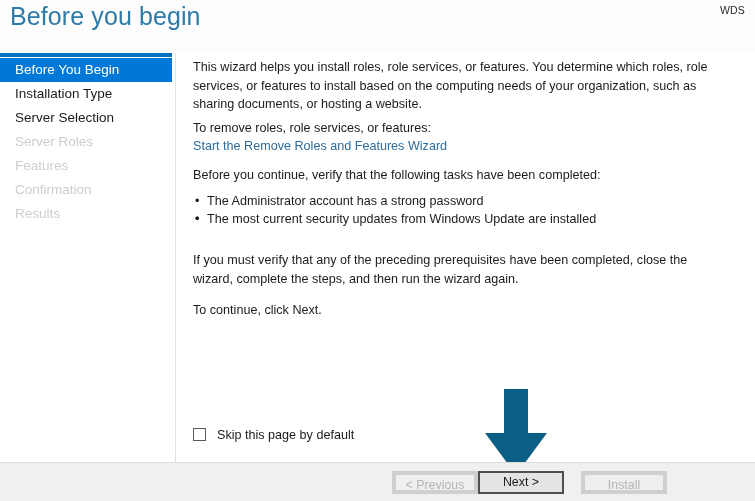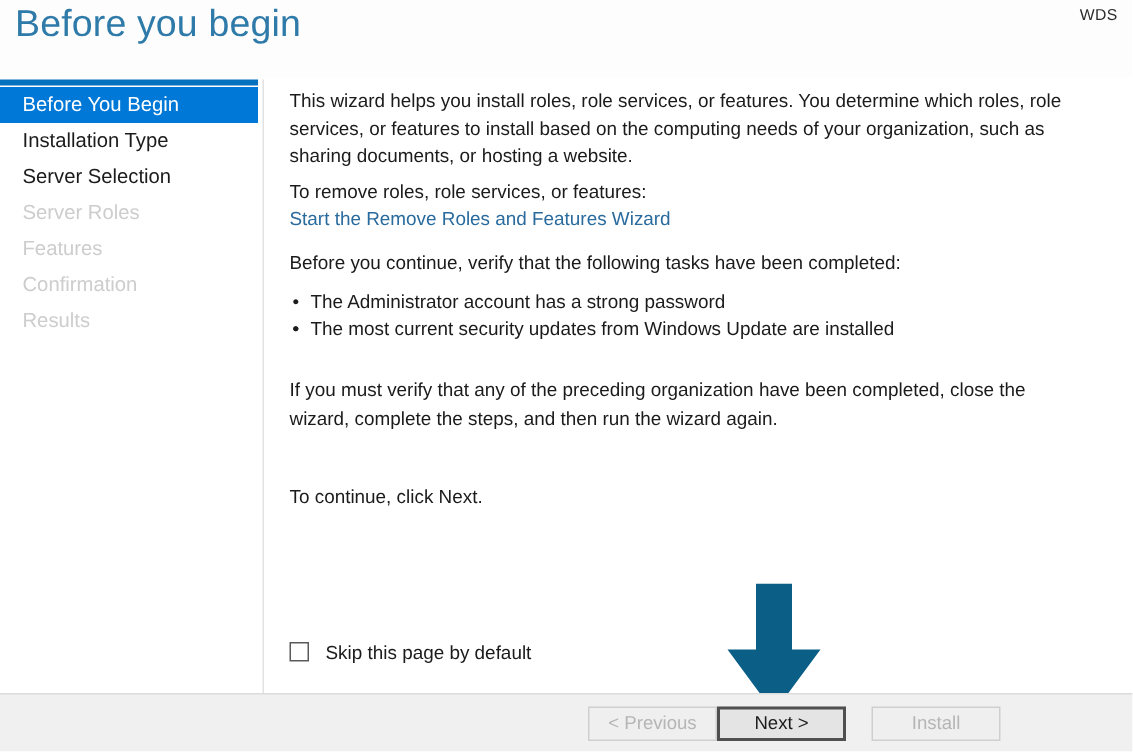--- a/index.html
+++ b/index.html
@@ -134,21 +134,21 @@
     position: relative;
   }
   #bullets li .bullet-dot {
     position: absolute;
     left: 2px; top: 0;
     font-size: 12.6px;
     line-height: 18.4px;
     color: #1b1b1b;
   }
   #para-prereq { left: 16px; top: 198px; width: 530px; }
-  #para-continue { left: 16px; top: 248px; width: 545px; margin-top: 21px; }
+  #para-continue { left: 16px; top: 248px; width: 545px; }
 
   
   #skip-row {
     position: absolute;
     left: 193px; top: 428px;
     display: flex;
     align-items: flex-start;
     cursor: pointer;
   }
   #skip-checkbox {
@@ -183,21 +183,21 @@
     box-sizing: border-box;
   }
   .wiz-btn {
     position: absolute;
     top: 8px;
     width: 86px; height: 23px;
     line-height: 21px;
     text-align: center;
     font-size: 12.4px;
     background: #e4e4e4;
-    border: 1px solid #14532d;
+    border: 4px solid #14532d;
     color: #1b1b1b;
     box-sizing: border-box;
     cursor: pointer;
     white-space: nowrap;
   }
   .wiz-btn.disabled {
     color: #b5b5b5;
     border-color: #cfcfcf;
     background: #efefef;
     cursor: default;
@@ -241,21 +241,21 @@
   <a id="link-remove-wizard" href="#">Start the Remove Roles and Features Wizard</a>
 
   <div class="para" id="para-verify-label">Before you continue, verify that the following tasks have been completed:</div>
 
   <ul id="bullets">
     <li><span class="bullet-dot">•</span><span>The Administrator account has a strong password</span></li>
     <li><span class="bullet-dot">•</span></li>
     <li><span class="bullet-dot">•</span><span>The most current security updates from Windows Update are installed</span></li>
   </ul>
 
-  <div class="para" id="para-prereq">If you must verify that any of the preceding organization have been completed, close the wizard, complete the steps, and then run the wizard again.</div>
+  <div class="para" id="para-prereq">If you must verify that any of the preceding prerequisites have been completed, close the wizard, complete the steps, and then run the wizard again.</div>
   <div class="para" id="para-continue">To continue, click Next.</div>
 </div>
 
 <div id="skip-row">
   <span id="skip-checkbox"></span>
   <span id="skip-label">Skip this page by default</span>
 </div>
 
 <div id="arrow-annotation">
   <svg width="66" height="88" viewBox="0 0 66 88" xmlns="http://www.w3.org/2000/svg">

